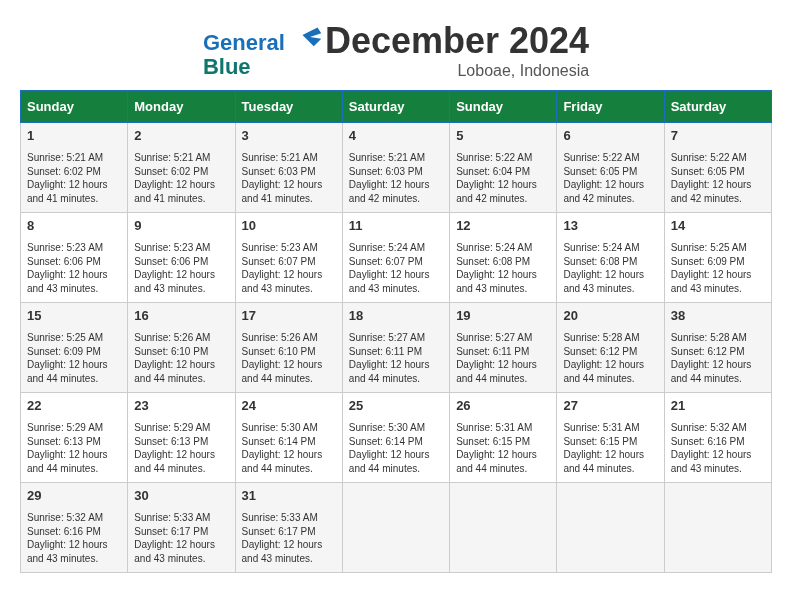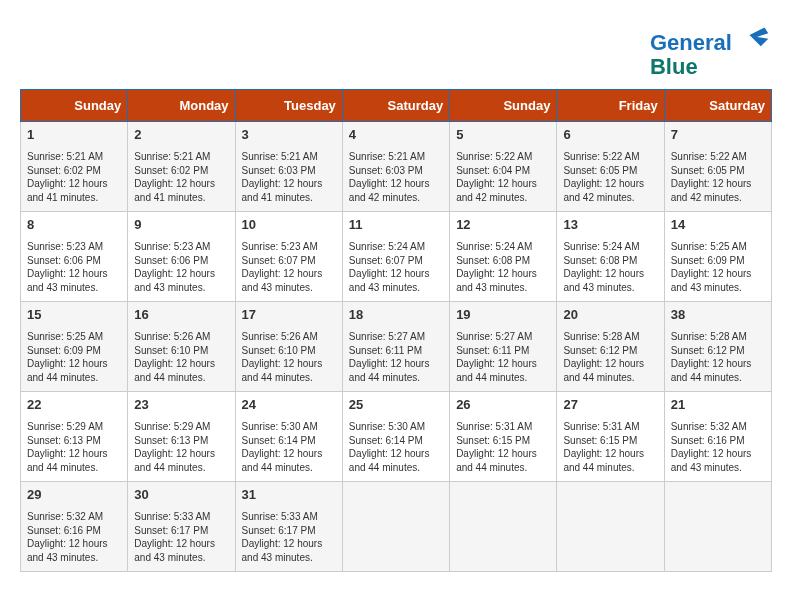--- a/index.html
+++ b/index.html
@@ -5,21 +5,21 @@
     * { box-sizing: border-box; margin: 0; padding: 0; }
     body {
       font-family: Arial, sans-serif;
       background: #fff;
       width: 792px;
       min-height: 612px;
       padding: 20px;
     }
     .header {
       display: flex;
-      justify-content: flex-end;
+      justify-content: center;
       align-items: flex-start;
       margin-bottom: 10px;
     }
     .logo {
       display: flex;
       align-items: center;
     }
     .logo-text {
       font-size: 22px;
       font-weight: bold;
@@ -45,26 +45,26 @@
     .location {
       font-size: 16px;
       color: #555;
     }
     table {
       width: 100%;
       border-collapse: collapse;
       table-layout: fixed;
     }
     thead th {
-      background-color: #c2410c;
+      background-color: #15803d;
       color: #fff;
       padding: 8px 6px;
       font-size: 13px;
       font-weight: bold;
-      text-align: right;
+      text-align: left;
       border: 1px solid #1a6fba;
     }
     tbody td {
       vertical-align: top;
       padding: 5px 6px;
       border: 1px solid #ccc;
       font-size: 10.5px;
       color: #333;
       height: 90px;
     }
@@ -100,20 +100,24 @@
         <span>General</span>
         <svg class="logo-icon" viewBox="0 0 32 32">
           <polygon points="8,16 24,8 28,14 16,18 28,20 20,28" fill="#1a6fba"></polygon>
         </svg>
       </div>
       <div class="logo-text">
         <span style="color:#0f766e;">Blue</span>
       </div>
     </div>
   </div>
+  <div class="title-area">
+    <div class="month-title">December 2024</div>
+    <div class="location">Loboae, Indonesia</div>
+  </div>
 </div>
 
 <table>
   <thead>
     <tr>
     <th>Sunday</th>
         <th>Monday</th>
         <th>Tuesday</th>
         <th>Saturday</th>
         <th>Sunday</th>

